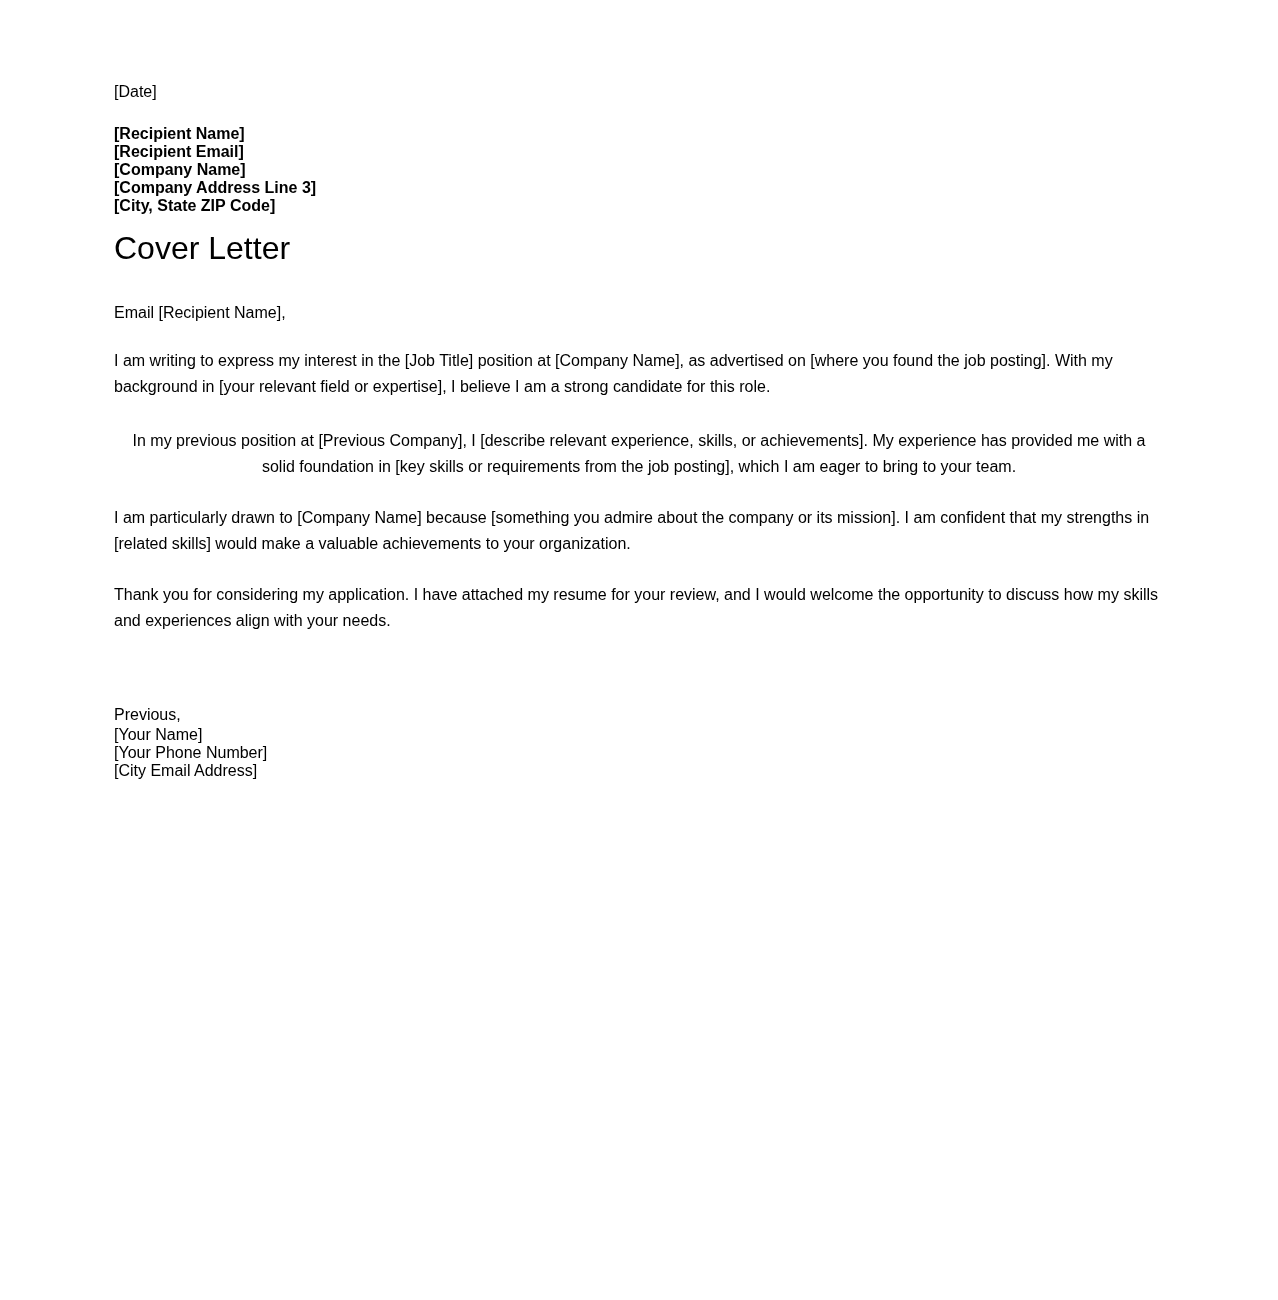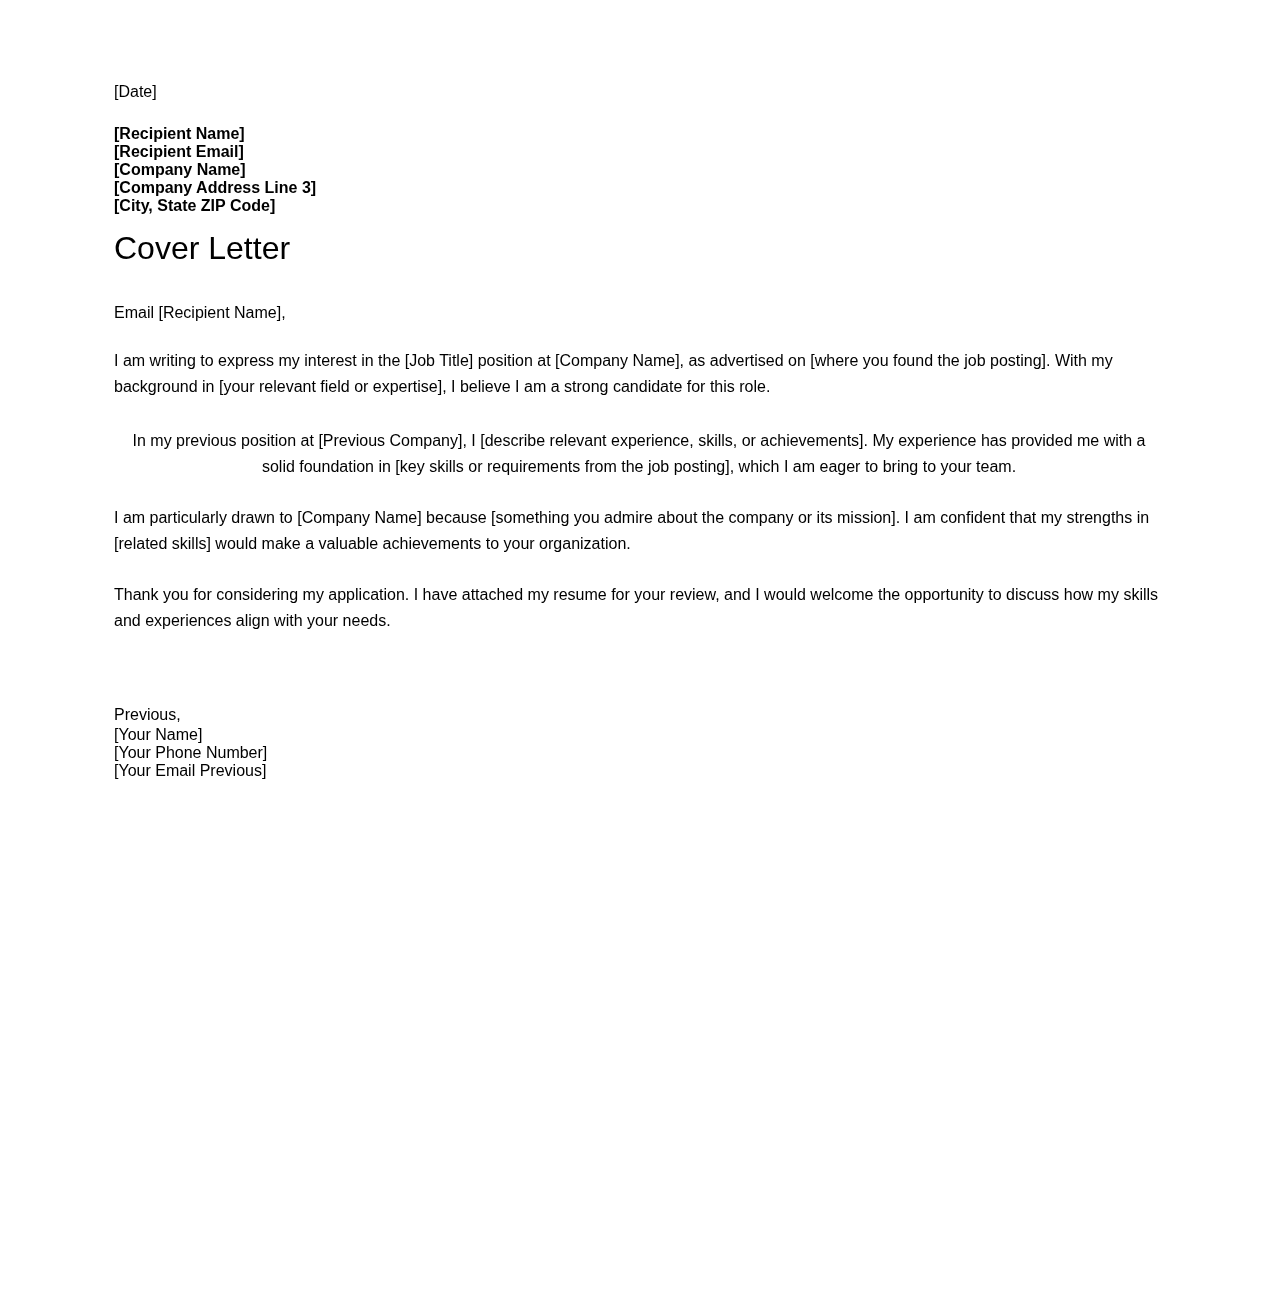--- a/index.html
+++ b/index.html
@@ -45,15 +45,15 @@
   <p class="para p1">I am writing to express my interest in the [Job Title] position at [Company Name], as advertised on [where you found the job posting]. With my background in [your relevant field or expertise], I believe I am a strong candidate for this role.</p>
   <p class="para p2">In my previous position at [Previous Company], I [describe relevant experience, skills, or achievements]. My experience has provided me with a solid foundation in [key skills or requirements from the job posting], which I am eager to bring to your team.</p>
   <p class="para p3">I am particularly drawn to [Company Name] because [something you admire about the company or its mission]. I am confident that my strengths in [related skills] would make a valuable achievements to your organization.</p>
   <p class="para p4">Thank you for considering my application. I have attached my resume for your review, and I would welcome the opportunity to discuss how my skills and experiences align with your needs.</p>
 
   <div class="closing">Previous,</div>
 
   <div class="signature">
     <div>[Your Name]</div>
     <div>[Your Phone Number]</div>
-    <div>[Your Email Previous]</div>
+    <div>[City Email Address]</div>
   </div>
 </div>
 
 </body></html>

